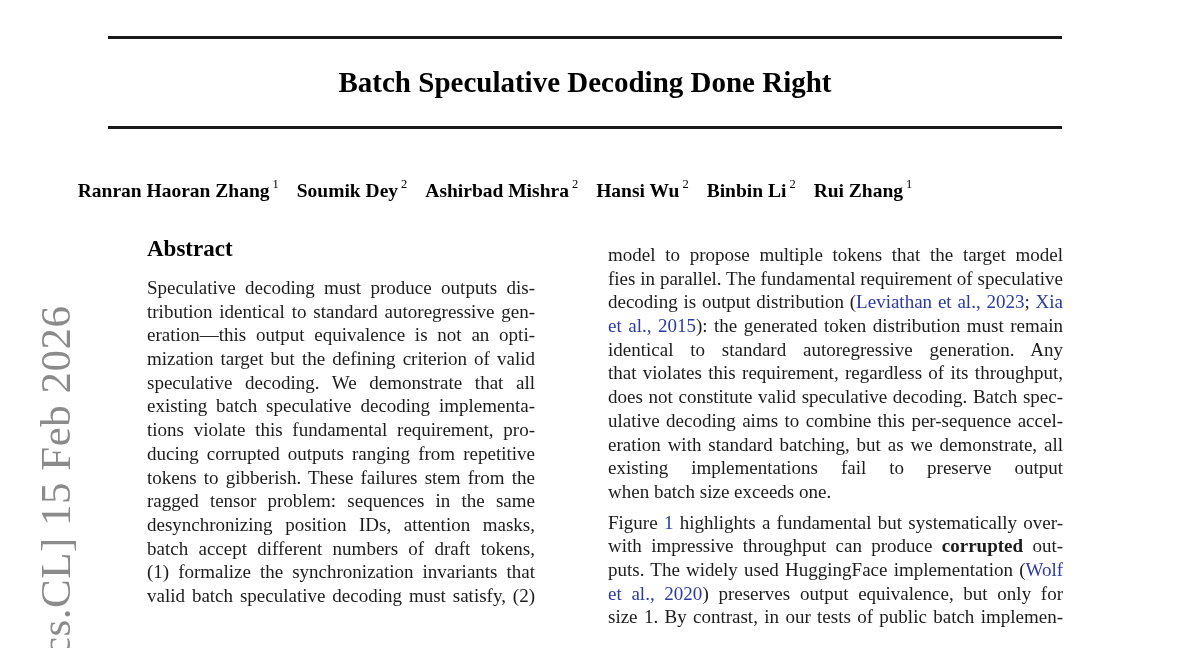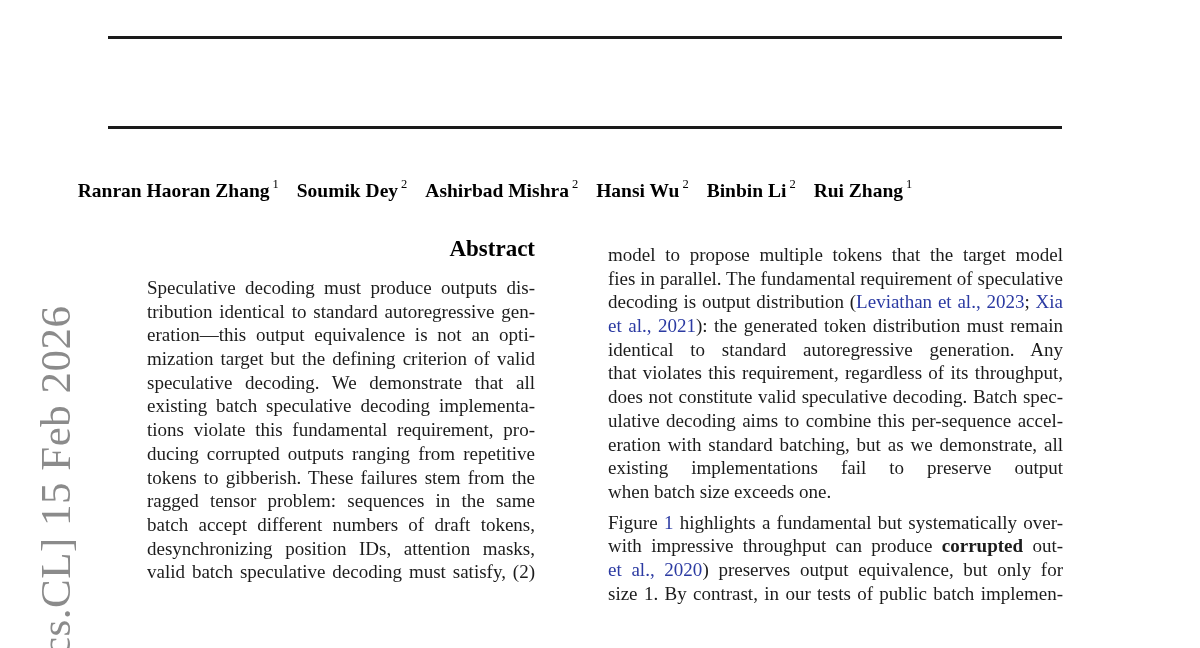--- a/index.html
+++ b/index.html
@@ -16,21 +16,21 @@
     text-align:center;font-size:29px;font-weight:bold;line-height:36px;color:#000;
   }
   .authors{
     position:absolute;left:0;top:172px;width:990px;
     text-align:center;font-size:19.5px;font-weight:bold;line-height:26px;color:#000;
   }
   .author{margin:0 9px;white-space:nowrap;}
   .author sup{font-weight:normal;font-size:12.5px;position:relative;top:-1px;margin-left:3px;}
   .abstract-heading{
     position:absolute;left:147px;top:234px;width:388px;margin:0;
-    text-align:right;font-size:23px;font-weight:bold;line-height:30px;color:#000;
+    text-align:left;font-size:23px;font-weight:bold;line-height:30px;color:#000;
   }
   .abstract-body{position:absolute;left:147px;top:276px;width:388px;}
   .col-right{position:absolute;left:608px;top:243px;width:455px;}
   .tline{
     text-align:justify;text-align-last:justify;
     height:23.7px;line-height:23.7px;overflow:hidden;
     font-size:19px;
   }
   .lastline{text-align-last:left;}
   .para{margin:0 0 7px 0;padding:0;}
@@ -42,52 +42,55 @@
     font-size:43px;line-height:43px;letter-spacing:0.5px;
     color:var(--watermark-color,#8b8b8b);white-space:nowrap;
   }
 </style>
 </head>
 <body>
 
 <div class="page">
   <div class="watermark">cs.CL] 15 Feb 2026</div>
   <div class="rule rule-top"></div>
+  <h1 class="title">Batch Speculative Decoding Done Right</h1>
   <div class="rule rule-bottom"></div>
   <div class="authors" id="authors"><span class="author">Ranran Haoran Zhang<sup>1</sup></span><span class="author">Soumik Dey<sup>2</sup></span><span class="author">Ashirbad Mishra<sup>2</sup></span><span class="author">Hansi Wu<sup>2</sup></span><span class="author">Binbin Li<sup>2</sup></span><span class="author">Rui Zhang<sup>1</sup></span></div>
   <h2 class="abstract-heading">Abstract</h2>
   <div class="abstract-body" id="abstract-body">
       <div class="tline"><span>Speculative decoding must produce outputs dis-</span></div>
       <div class="tline"><span>tribution identical to standard autoregressive gen-</span></div>
       <div class="tline"><span>eration—this output equivalence is not an opti-</span></div>
       <div class="tline"><span>mization target but the defining criterion of valid</span></div>
       <div class="tline"><span>speculative decoding. We demonstrate that all</span></div>
       <div class="tline"><span>existing batch speculative decoding implementa-</span></div>
       <div class="tline"><span>tions violate this fundamental requirement, pro-</span></div>
       <div class="tline"><span>ducing corrupted outputs ranging from repetitive</span></div>
       <div class="tline"><span>tokens to gibberish. These failures stem from the</span></div>
       <div class="tline"><span>ragged tensor problem: sequences in the same</span></div>
+      <div class="tline"><span>desynchronizing position IDs, attention masks,</span></div>
       <div class="tline"><span>batch accept different numbers of draft tokens,</span></div>
-      <div class="tline"><span>desynchronizing position IDs, attention masks,</span></div>
+      <div class="tline"><span>(1) formalize the synchronization invariants that</span></div>
       <div class="tline"><span>valid batch speculative decoding must satisfy, (2)</span></div>
     </div>
   <div class="col-right" id="right-col">
       <div class="para">
         <div class="tline"><span>model to propose multiple tokens that the target model veri-</span></div>
         <div class="tline"><span>fies in parallel. The fundamental requirement of speculative</span></div>
         <div class="tline"><span>decoding is output distribution (</span><span class="cite">Leviathan et al., 2023</span><span>; </span><span class="cite">Xia</span></div>
-        <div class="tline"><span class="cite">et al., 2021</span><span>): the generated token distribution must remain</span></div>
+        <div class="tline"><span class="cite">et al., 2015</span><span>): the generated token distribution must remain</span></div>
         <div class="tline"><span>identical to standard autoregressive generation. Any method</span></div>
         <div class="tline"><span>that violates this requirement, regardless of its throughput,</span></div>
         <div class="tline"><span>does not constitute valid speculative decoding. Batch spec-</span></div>
         <div class="tline"><span>ulative decoding aims to combine this per-sequence accel-</span></div>
         <div class="tline"><span>eration with standard batching, but as we demonstrate, all</span></div>
         <div class="tline"><span>existing implementations fail to preserve output equivalence</span></div>
         <div class="tline lastline"><span>when batch size exceeds one.</span></div>
       </div>
       <div class="para">
         <div class="tline"><span>Figure </span><span class="cite">1</span><span> highlights a fundamental but systematically over-</span></div>
         <div class="tline"><span>with impressive throughput can produce </span><b>corrupted</b><span> out-</span></div>
+        <div class="tline"><span>puts. The widely used HuggingFace implementation (</span><span class="cite">Wolf</span></div>
         <div class="tline"><span class="cite">et al., 2020</span><span>) preserves output equivalence, but only for batch</span></div>
         <div class="tline"><span>size 1. By contrast, in our tests of public batch implemen-</span></div>
       </div>
     </div>
 </div>
 
 </body></html>

